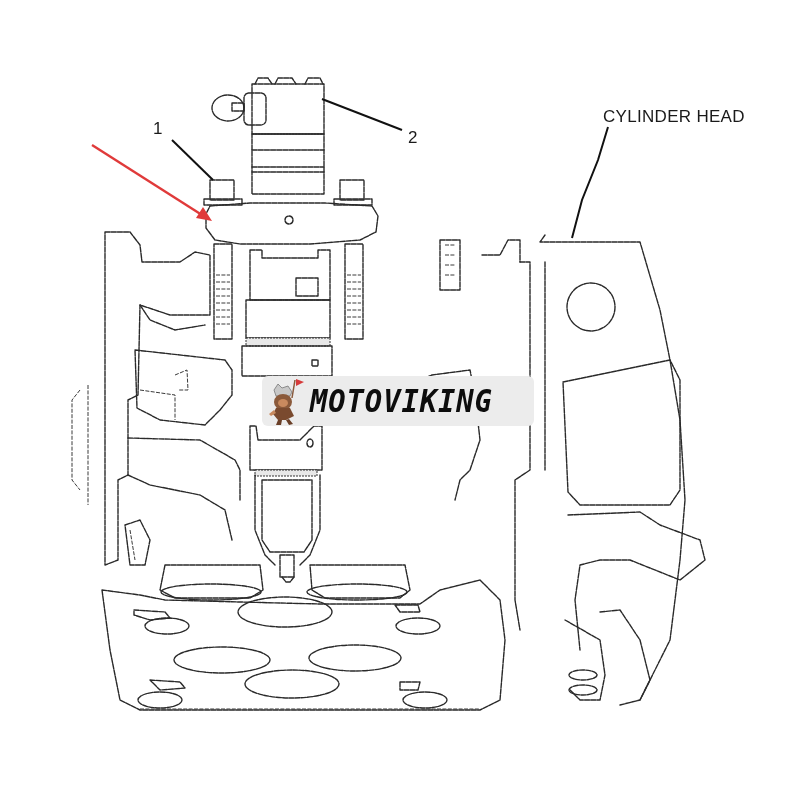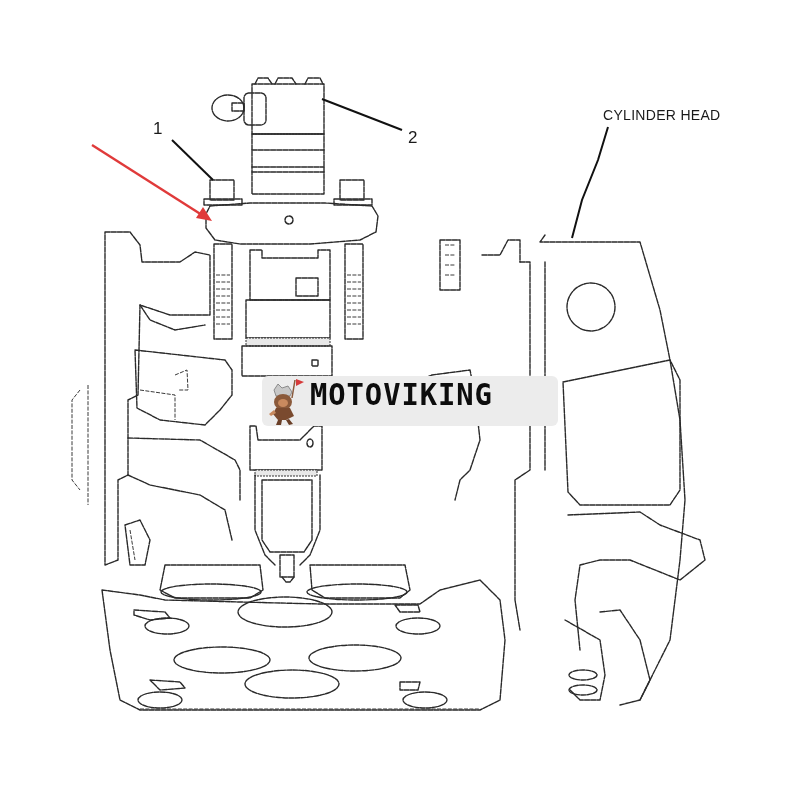--- a/index.html
+++ b/index.html
@@ -5,25 +5,25 @@
   html, body { margin: 0; padding: 0; background: #ffffff; }
   body { width: 800px; height: 800px; overflow: hidden; position: relative; font-family: "Liberation Sans", sans-serif; }
   #diagram { position: absolute; left: 0; top: 0; width: 800px; height: 800px; }
   .ln { fill: none; stroke: #2a2a2a; stroke-width: 1.4; stroke-dasharray: 5 1.2; stroke-linejoin: round; stroke-linecap: round; }
   .ln-solid { fill: none; stroke: #111; stroke-width: 2; }
   .ln-thin { fill: none; stroke: #3a3a3a; stroke-width: 1; stroke-dasharray: 4 1.4; }
   .hatch { fill: #e8e8e8; stroke: #333; stroke-width: 1; stroke-dasharray: 2 1; }
   .label { position: absolute; font-family: "Liberation Sans", sans-serif; color: #1a1a1a; font-size: 15px; letter-spacing: 0.3px; }
   #label-1 { left: 153px; top: 119px; font-size: 17px; }
   #label-2 { left: 408px; top: 128px; font-size: 17px; }
-  #label-cyl { left: 603px; top: 107px; font-size: 14px; }
+  #label-cyl { left: 603px; top: 107px; font-size: 17px; }
   #watermark {
-    position: absolute; left: 262px; top: 376px; width: 296px; height: 50px;
+    position: absolute; left: 262px; top: 376px; width: 272px; height: 50px;
     background: #ececec; border-radius: 6px;
-    display: flex; align-items: flex-start;
+    display: flex; align-items: center; font-style: italic;
   }
   #watermark .mascot { width: 44px; height: 50px; margin-left: 2px; }
   #watermark .brand {
     font-family: "DejaVu Sans Mono", monospace; font-weight: bold;
     font-size: 31px; color: #0d0d0d; letter-spacing: 1px; margin-left: 2px;
     transform: scaleX(0.93); transform-origin: left center;
   }
 </style>
 </head>
 <body>

